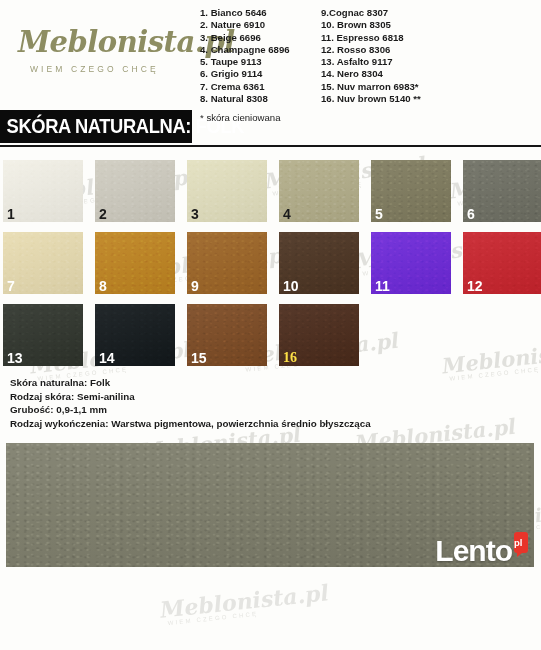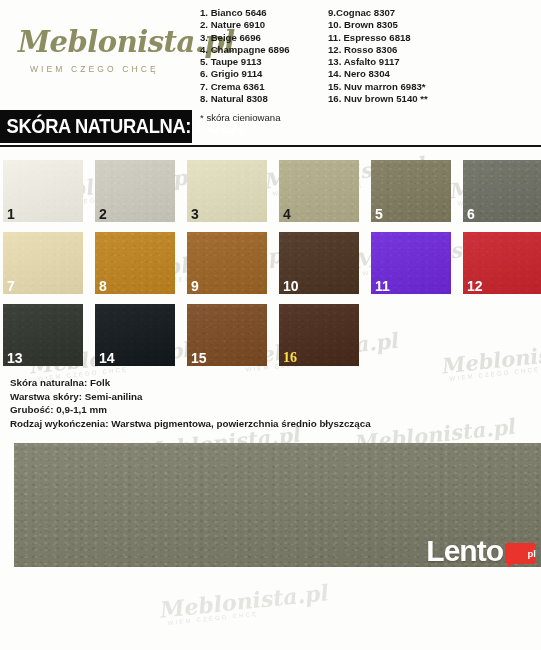--- a/index.html
+++ b/index.html
@@ -80,21 +80,21 @@
     margin-top: 7px;
     margin-left: 12px;
     white-space: nowrap;
   }
 
   .colorlist {
     position: absolute;
     left: 200px;
     top: 7px;
     display: flex;
-    gap: 13px;
+    gap: 6px;
   }
   .col-a { width: 115px; }
   .col-b { width: 190px; }
   .cl-item {
     font-size: 9.6px;
     color: #1b1b1b;
     line-height: 12.3px;
     font-weight: bold;
     white-space: nowrap;
   }
@@ -208,21 +208,21 @@
     font-weight: bold;
     color: #1b1b1b;
     line-height: 13.6px;
     white-space: nowrap;
   }
 
   
   .big-sample-wrap {
     position: relative;
     margin-top: 13px;
-    padding-left: 14px;
+    padding-left: 6px;
     z-index: 4;
   }
   .big-sample {
     position: relative;
     width: 528px;
     height: 124px;
     overflow: hidden;
   }
   .big-sample .grain {
     position: absolute;
@@ -253,29 +253,29 @@
     font-family: "Liberation Sans", sans-serif;
     font-weight: bold;
     font-size: 30px;
     color: #ffffff;
     letter-spacing: -1px;
     line-height: 30px;
     text-shadow: 0 1px 2px rgba(0,0,0,0.25);
   }
   .lento-badge {
     position: relative;
-    width: 31px;
+    width: 14px;
     height: 21px;
     background: #e8342a;
     border-radius: 3px 3px 3px 3px;
     margin-left: 2px;
-    margin-bottom: 2px;
+    margin-bottom: 13px;
     display: flex;
     align-items: center;
-    justify-content: flex-end;
+    justify-content: flex-start;
   }
   .lento-badge::after {
     content: "";
     position: absolute;
     bottom: -4px;
     left: 3px;
     width: 0; height: 0;
     border-left: 5px solid #e8342a;
     border-top: 5px solid #e8342a;
     border-right: 4px solid transparent;
@@ -444,21 +444,21 @@
       <div class="swatch" style="background:#4a2a1a;">
         <div class="shade"></div>
         <div class="grain"></div>
         <div class="swatch-num" style="color:#fde047;font-family:Liberation Serif, serif;">16</div>
       </div>
     </div>
   </div>
 
   <div class="specs">
     <div class="spec-line">Skóra naturalna: Folk</div>
-    <div class="spec-line">Warstwa skóry: Semi-anilina</div>
+    <div class="spec-line">Rodzaj skóra: Semi-anilina</div>
     <div class="spec-line">Grubość: 0,9-1,1 mm</div>
     <div class="spec-line">Rodzaj wykończenia: Warstwa pigmentowa, powierzchnia średnio błyszcząca</div>
   </div>
 
   <div class="big-sample-wrap">
     <div class="big-sample" style="background:#7b7b69;">
       <div class="shade"></div>
       <div class="grain"></div>
       <div class="lento">
         <div class="lento-text">Lento</div>

